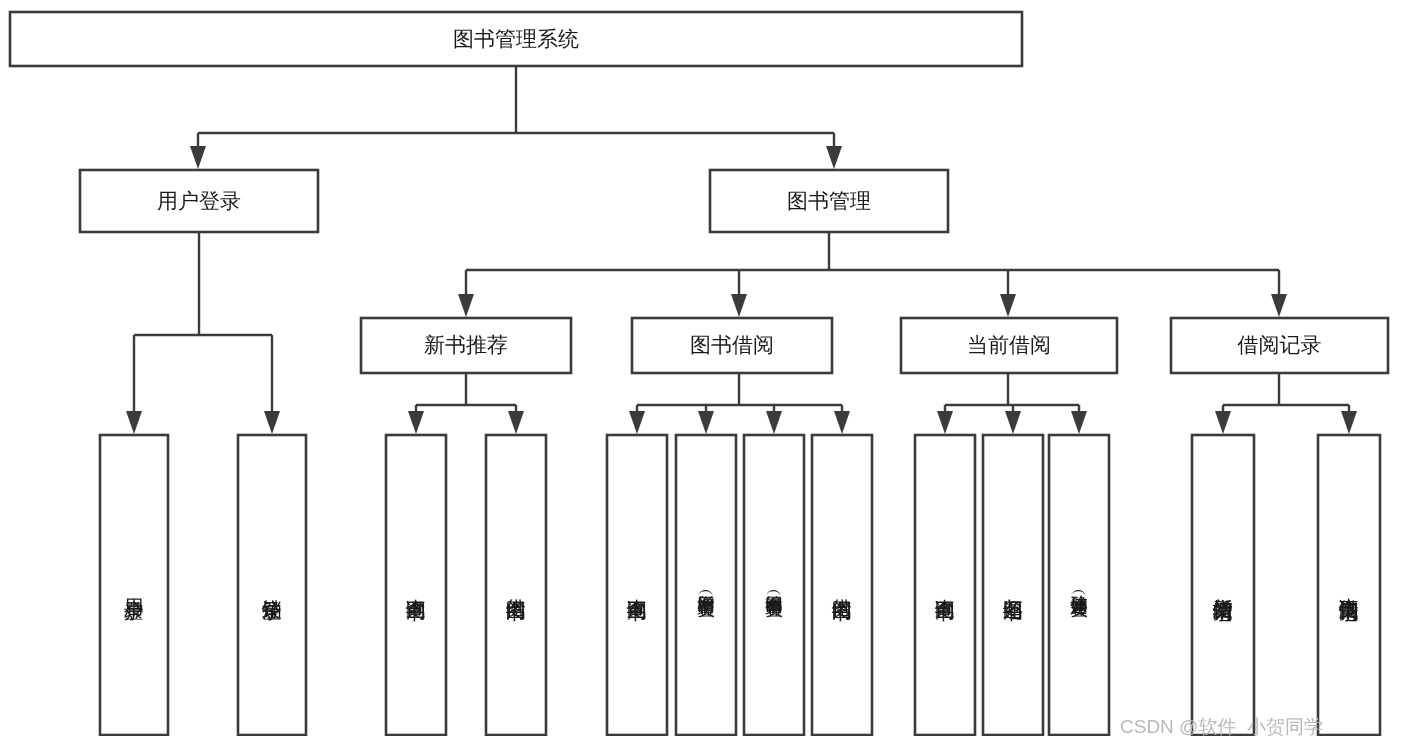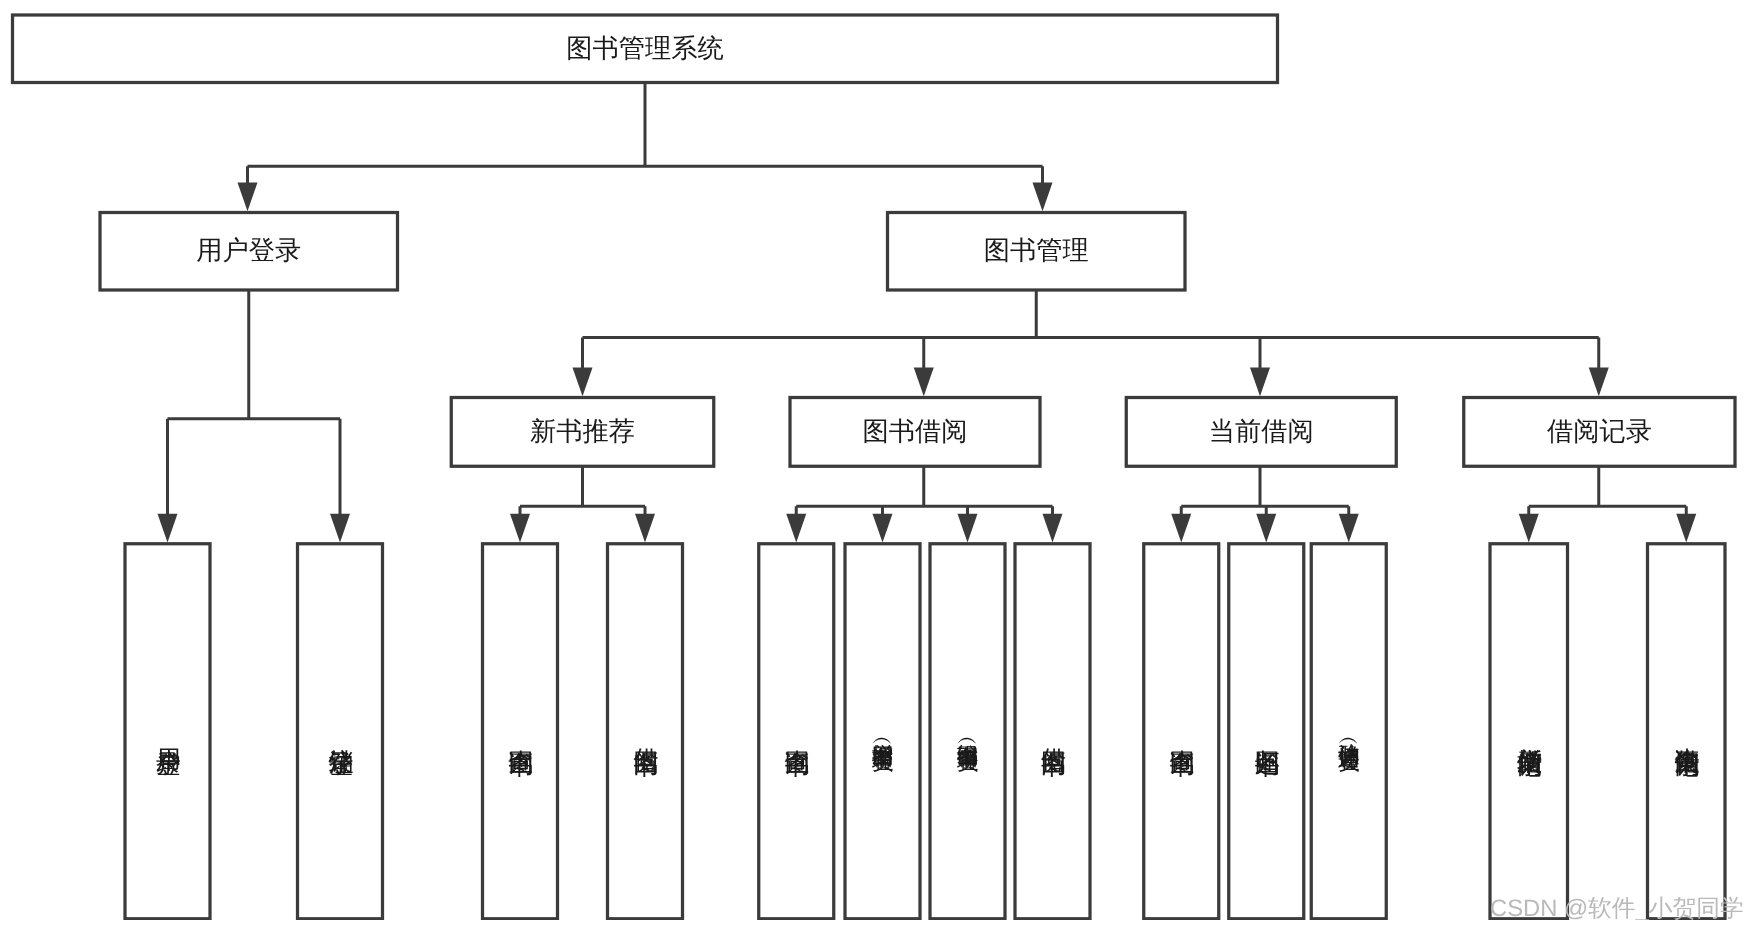--- a/index.html
+++ b/index.html
@@ -161,15 +161,15 @@
       <div class="node-label-v" style="left: 676px; top: 435px; width: 60px; height: 300px; font-size: 17px;">新增图书（管理员）</div>
       <div class="node-label-v" style="left: 744px; top: 435px; width: 60px; height: 300px; font-size: 17px;">编辑图书（管理员）</div>
       <div class="node-label-v" style="left: 812px; top: 435px; width: 60px; height: 300px; font-size: 20px;">借阅图书</div>
       <div class="node-label-v" style="left: 915px; top: 435px; width: 60px; height: 300px; font-size: 20px;">查询图书</div>
       <div class="node-label-v" style="left: 983px; top: 435px; width: 60px; height: 300px; font-size: 20px;">归还图书</div>
       <div class="node-label-v" style="left: 1049px; top: 435px; width: 60px; height: 300px; font-size: 17px;">确认归还（管理员）</div>
       <div class="node-label-v" style="left: 1192px; top: 435px; width: 62px; height: 300px; font-size: 20px;">新增借阅记录</div>
       <div class="node-label-v" style="left: 1318px; top: 435px; width: 62px; height: 300px; font-size: 20px;">查询借阅记录</div>
     </div>
 
-  <div class="watermark" style="left: 1192px; top: 714px; color: rgb(185, 185, 185);">CSDN @软件_小贺同学</div>
+  <div class="watermark" style="left: 1120px; top: 714px; color: rgb(185, 185, 185);">CSDN @软件_小贺同学</div>
 
 </div>
 
 </body></html>

